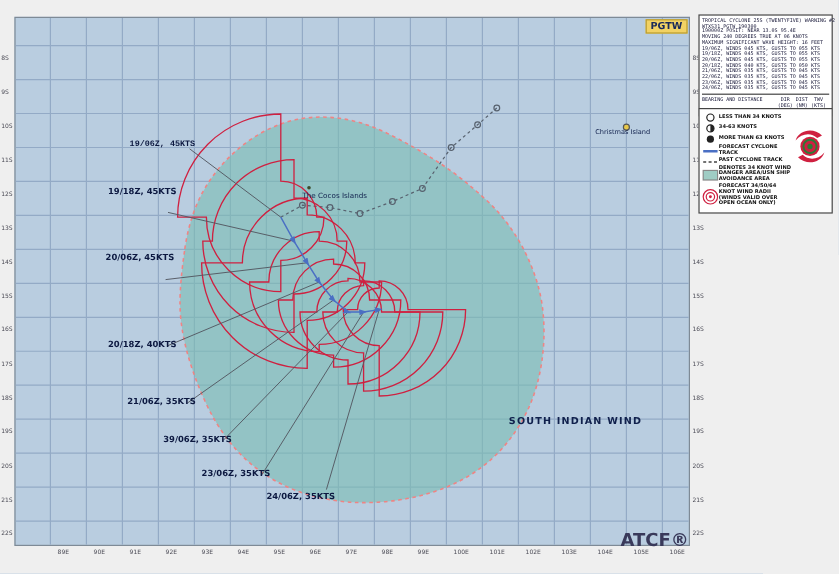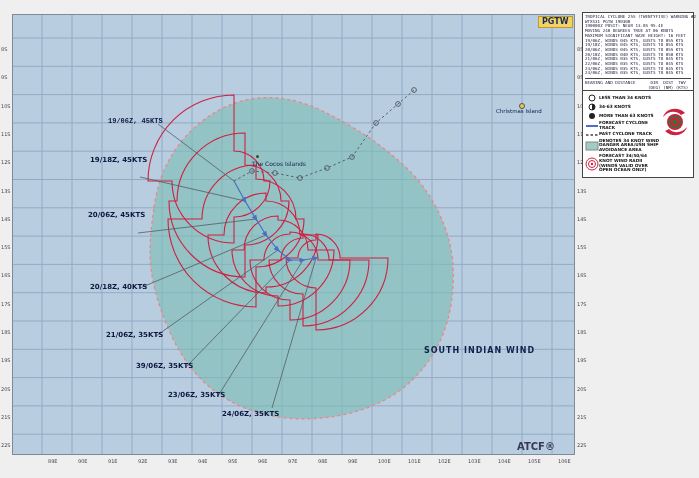--- a/index.html
+++ b/index.html
@@ -5,21 +5,21 @@
   html,body{margin:0;padding:0;}
   body{width:699px;height:478px;background:#efefef;position:relative;overflow:hidden;
        font-family:"DejaVu Sans", sans-serif;}
   #map{position:absolute;left:12px;top:14px;width:563px;height:441px;
        background:#b9cde0;border:1px solid #7e8a96;box-sizing:border-box;}
   #map-svg{position:absolute;left:0;top:0;}
   .axis-label{position:absolute;font-size:5px;color:#4a4a55;white-space:nowrap;}
   .overlay-label{position:absolute;white-space:nowrap;color:#10204c;}
   #jtwc-badge{position:absolute;left:538px;top:16px;background:#f2d264;border:1px solid #b89b30;
        color:#1a2a5a;font-size:8px;font-weight:bold;padding:0 3px;line-height:10px;}
-  #atcf-label{position:absolute;left:517px;top:441px;font-size:10px;font-weight:bold;color:#39395a;}
+  #atcf-label{position:absolute;left:517px;top:441px;font-size:15px;font-weight:bold;color:#39395a;}
   #ocean-label{left:424px;top:346px;font-size:8px;font-weight:bold;letter-spacing:1px;}
   #cocos-label{left:252px;top:160px;font-size:6px;}
   #christmas-label{left:496px;top:108px;font-size:5.5px;}
   .island-dot{position:absolute;border-radius:50%;}
   #cocos-dot{left:256px;top:155px;width:3px;height:3px;background:#3c4a2a;}
   #christmas-dot{left:519px;top:103px;width:4px;height:4px;background:#e8c84a;border:1px solid #555;}
   .fcst-label{position:absolute;font-size:7px;font-weight:bold;color:#0c1840;white-space:nowrap;}
   #info-box{position:absolute;left:582px;top:12px;width:112px;background:#ffffff;
        border:1px solid #444;box-sizing:border-box;padding:2px 2px 1px 2px;}
   #info-box .tline{font-family:"DejaVu Sans Mono", monospace;font-size:4.2px;line-height:4.7px;

